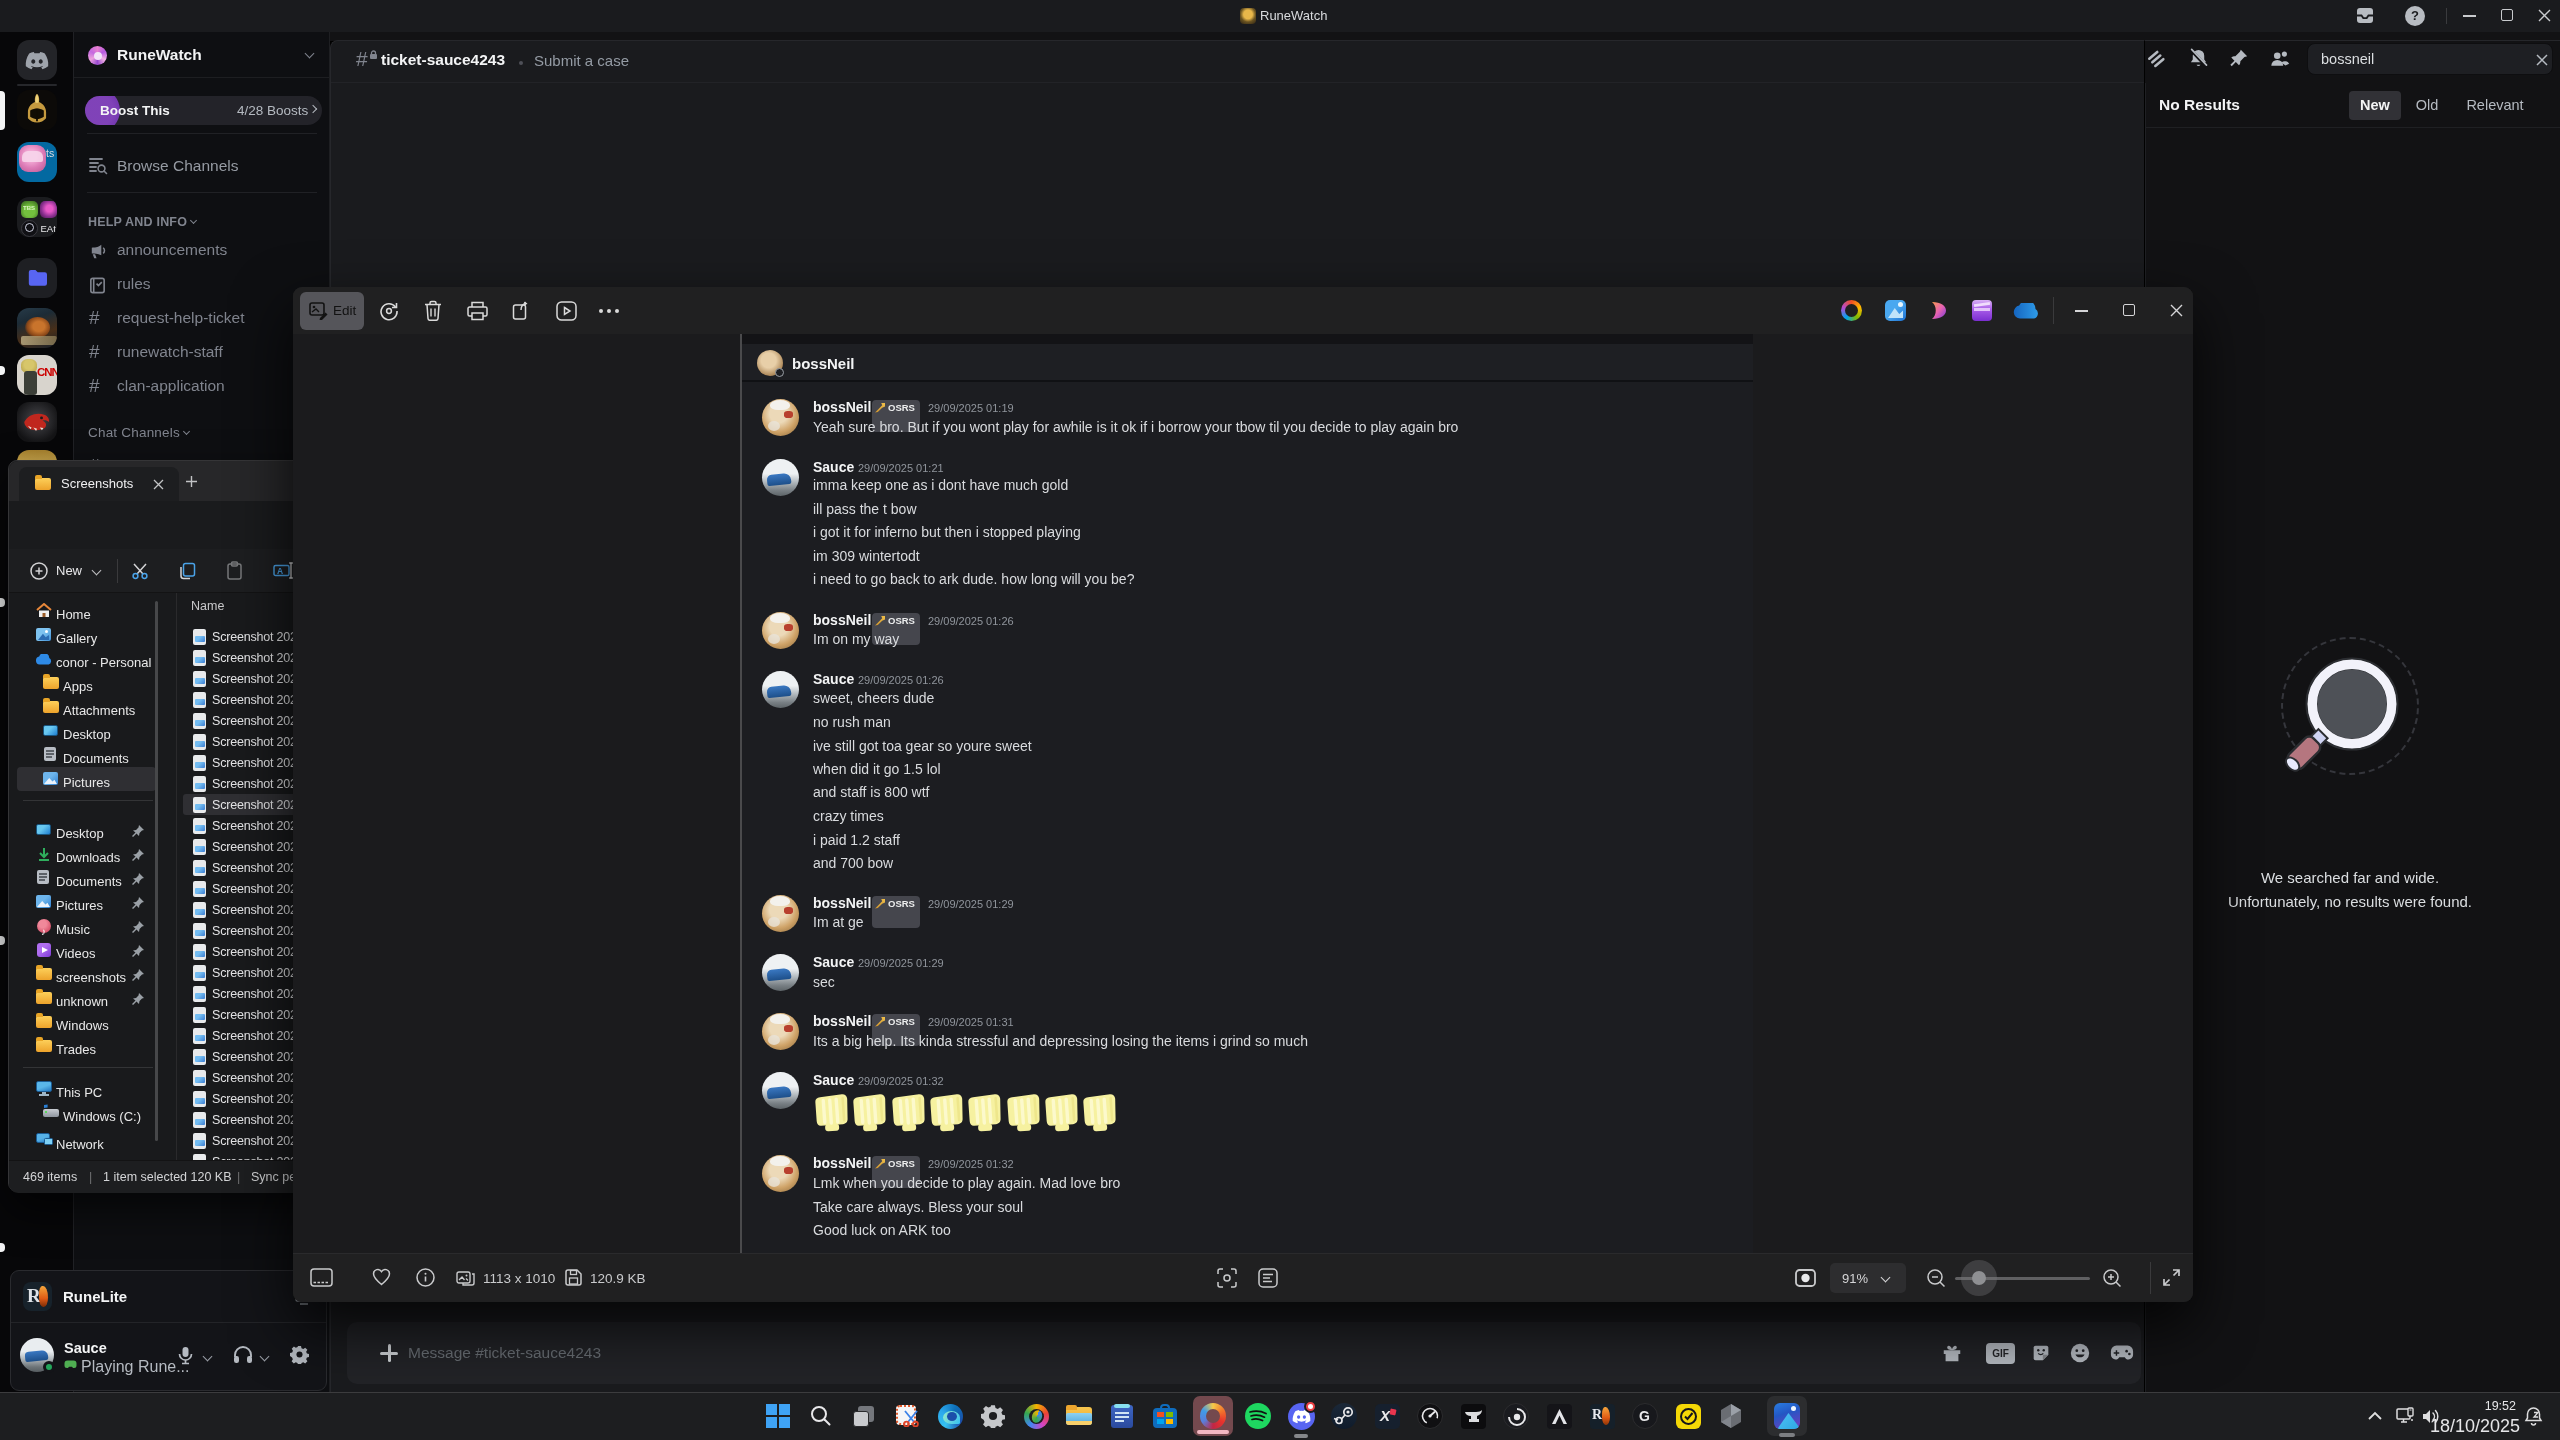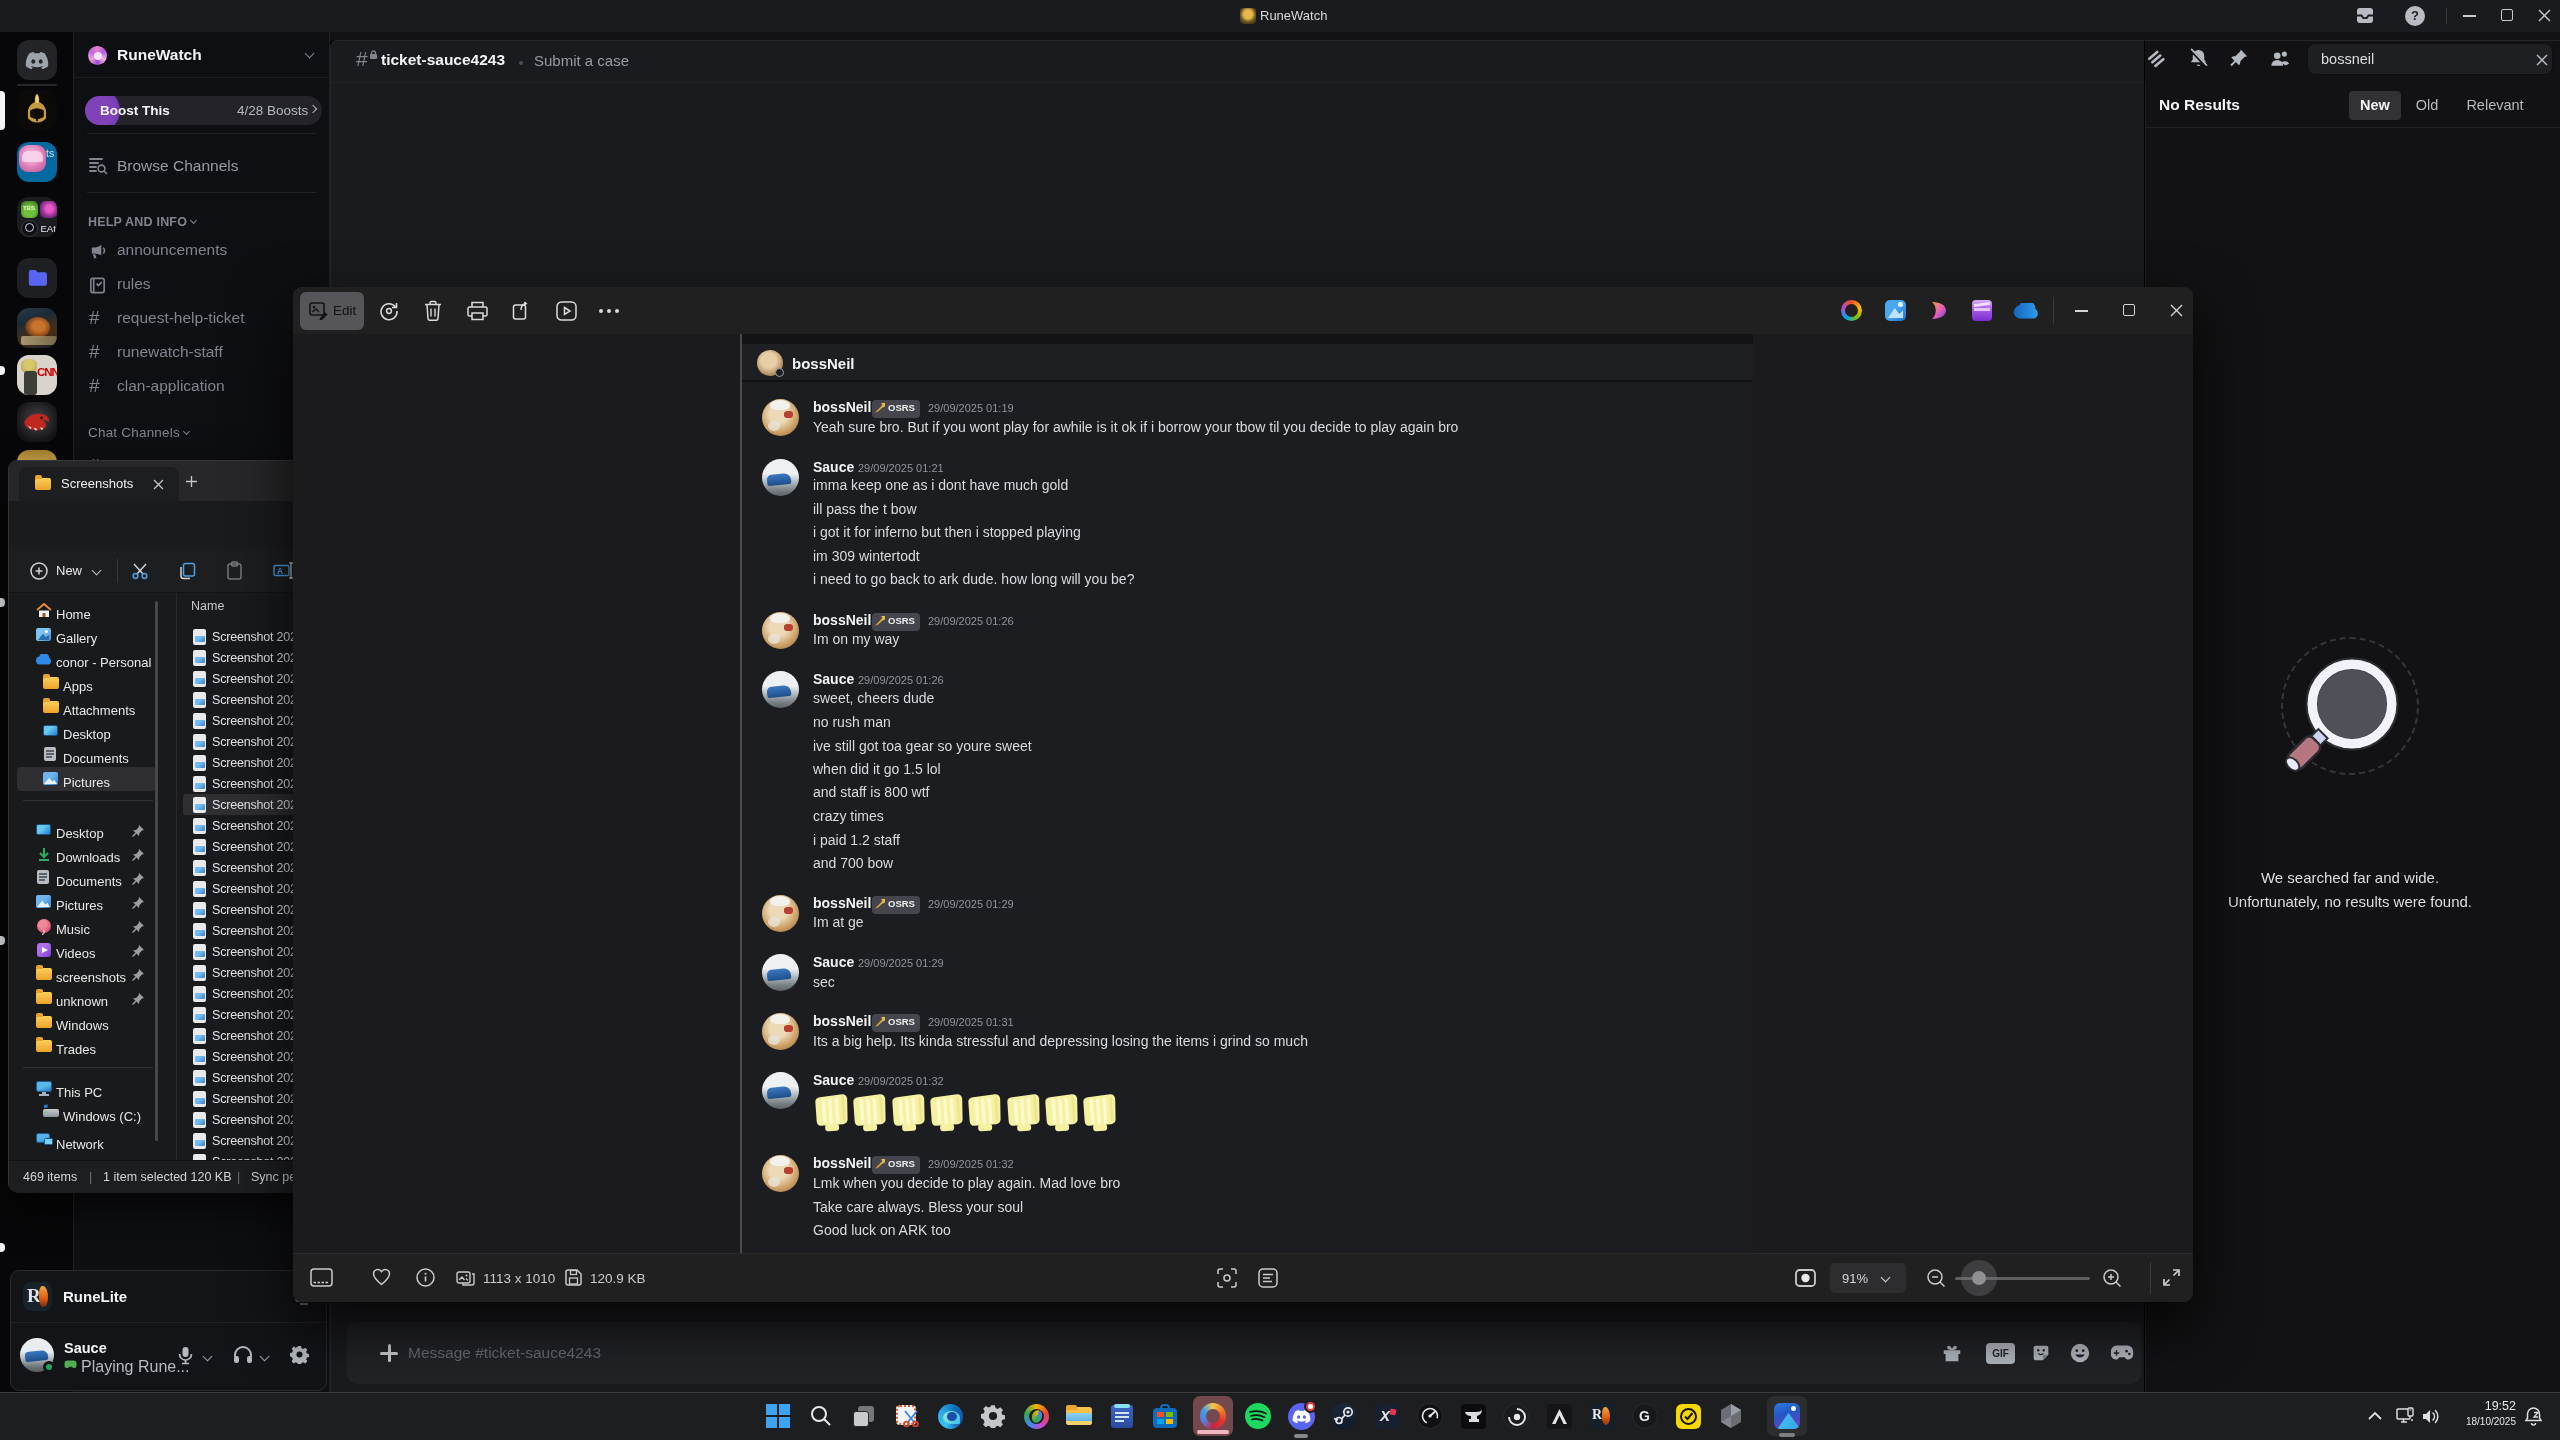--- a/index.html
+++ b/index.html
@@ -55,21 +55,21 @@
 #photos { left:293px; top:287px; width:1900px; height:1015px; background:#1b1b1d; border-radius:9px; box-shadow:0 24px 60px rgba(0,0,0,.8); z-index:20; }
 #ph-title { position:absolute; left:0; top:0; width:100%; height:47px; background:#202021; border-radius:9px 9px 0 0; }
 #ph-bottom { position:absolute; left:0; top:966px; width:100%; height:49px; background:#202021; border-radius:0 0 9px 9px; border-top:1px solid #2a2a2c; }
 .phbtxt { position:absolute; top:17px; color:#c9cacc; font-size:13.5px; }
 
 #shot { position:absolute; left:447px; top:47px; width:1013px; height:919px; background:#1c1d21; overflow:hidden; border-left:2px solid #4a4a4c; }
 .msgname { position:absolute; font-weight:bold; color:#f3f4f5; font-size:14px; white-space:nowrap; }
 .msgtime { position:absolute; color:#90959c; font-size:11px; white-space:nowrap; }
 .msgtxt { position:absolute; color:#d9dbde; font-size:14px; white-space:nowrap; }
 .av { position:absolute; width:37px; height:37px; border-radius:50%; overflow:hidden; }
-.badge { position:absolute; height:18px; background:#45464d; border-radius:4px; color:#eceded; font-size:9.5px; font-weight:bold; line-height:15px; padding:0 5px 12px 16px; }
+.badge { position:absolute; height:32px; background:#45464d; border-radius:4px; color:#eceded; font-size:9.5px; font-weight:bold; line-height:15px; padding:0 5px 12px 16px; }
 .badge:before { content:""; position:absolute; left:3px; top:2.5px; width:10px; height:10px; background:linear-gradient(45deg,#c98f2c, #f0c04a); clip-path:polygon(0 100%, 28% 72%, 72% 28%, 60% 0, 100% 0, 100% 40%, 72% 52%, 28% 96%); }
 .fist { position:absolute; width:36px; height:38px; }
 
 
 #taskbar { left:0; top:1392px; width:2560px; height:48px; background:#1d1e20; border-top:1px solid #3c3c3e; z-index:30; }
 .tbpill { position:absolute; top:1396px; width:40px; height:40px; border-radius:7px; }
 </style>
 </head>
 <body>
 <div id="stage">
@@ -1194,21 +1194,21 @@
           <path d="M16 14 v-2" stroke="#dededf" stroke-width="1.5"></path>
         </svg>
       </div>
 <div class="abs" style="left:2422px;top:1408px;width:20px;height:17px;">
         <svg width="20" height="17" viewBox="0 0 20 17">
           <path d="M1 6 h3 l4-4 v13 l-4-4 H1 Z" fill="#dededf"></path>
           <path d="M11 5 a5 5 0 0 1 0 7 M13.5 2.5 a9 9 0 0 1 0 12" fill="none" stroke="#dededf" stroke-width="1.5" stroke-linecap="round"></path>
         </svg>
       </div>
 <span class="abs" style="left:2430px;top:1399px;width:86px;text-align:right;color:#e6e6e8;font-size:12.5px;">19:52</span>
-<span class="abs" style="left:2430px;top:1416px;width:86px;text-align:right;color:#e6e6e8;font-size:10px;">18/10/2025</span>
+<span class="abs" style="left:2430px;top:1416px;width:86px;text-align:right;color:#e6e6e8;font-size:18px;">18/10/2025</span>
 <div class="abs" style="left:2524px;top:1406px;width:19px;height:20px;">
         <svg width="19" height="20" viewBox="0 0 19 20">
           <path d="M9.5 2 a6 6 0 0 1 6 6 v4 l1.5 2.5 H2 L3.5 12 V8 a6 6 0 0 1 6-6 Z" fill="none" stroke="#dededf" stroke-width="1.5"></path>
           <path d="M7.5 17 a2 2 0 0 0 4 0" fill="none" stroke="#dededf" stroke-width="1.5"></path>
           <path d="M10 6.5 h4 l-4 4.5 h4" fill="none" stroke="#dededf" stroke-width="1.3"></path>
         </svg>
       </div>
 </div>
 </div>
 

